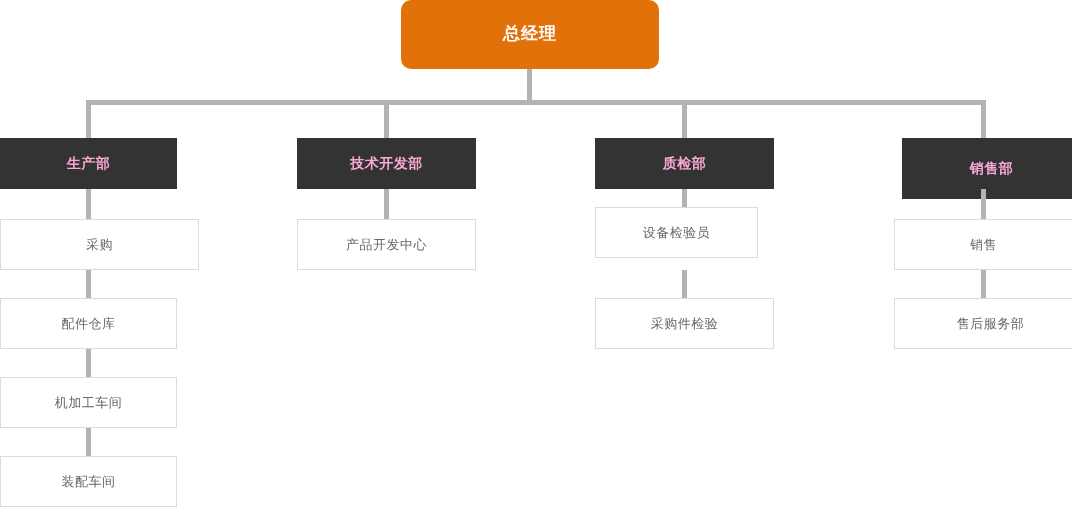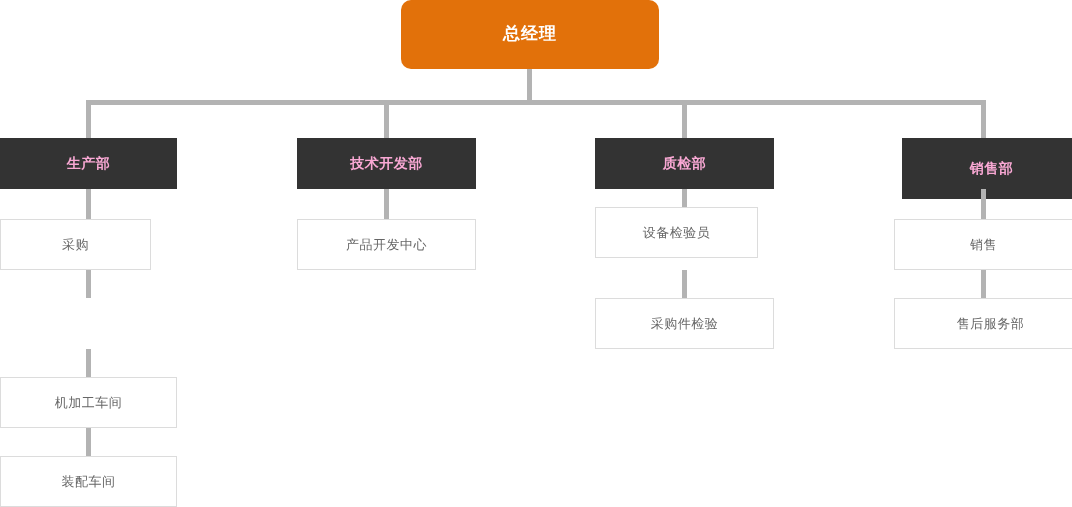--- a/index.html
+++ b/index.html
@@ -85,26 +85,29 @@
   <div class="connector" style="left:86px; top:100px; width:900px; height:5px;"></div>
 
   <div class="connector" style="left:86px; top:100px; width:5px; height:38px;"></div>
 
   <div class="node node-dept" style="left:0px; top:138px; width:177px; height:51px;">
     <span class="node-label">生产部</span>
   </div>
 
   <div class="connector" style="left:86px; top:189px; width:5px; height:30px;"></div>
 
-  <div class="node node-leaf" style="left:0px; top:219px; width:151px; height:51px;">
+  <div class="node node-leaf" style="left:0px; top:219px; width:199px; height:51px;">
     <span class="node-label">采购</span>
   </div>
 
   <div class="connector" style="left:86px; top:270px; width:5px; height:28px;"></div>
 
+  <div class="node node-leaf" style="left:0px; top:298px; width:177px; height:51px;">
+    <span class="node-label">配件仓库</span>
+  </div>
 
   <div class="connector" style="left:86px; top:349px; width:5px; height:28px;"></div>
 
   <div class="node node-leaf" style="left:0px; top:377px; width:177px; height:51px;">
     <span class="node-label">机加工车间</span>
   </div>
 
   <div class="connector" style="left:86px; top:428px; width:5px; height:28px;"></div>
 
   <div class="node node-leaf" style="left:0px; top:456px; width:177px; height:51px;text-align:right;">

